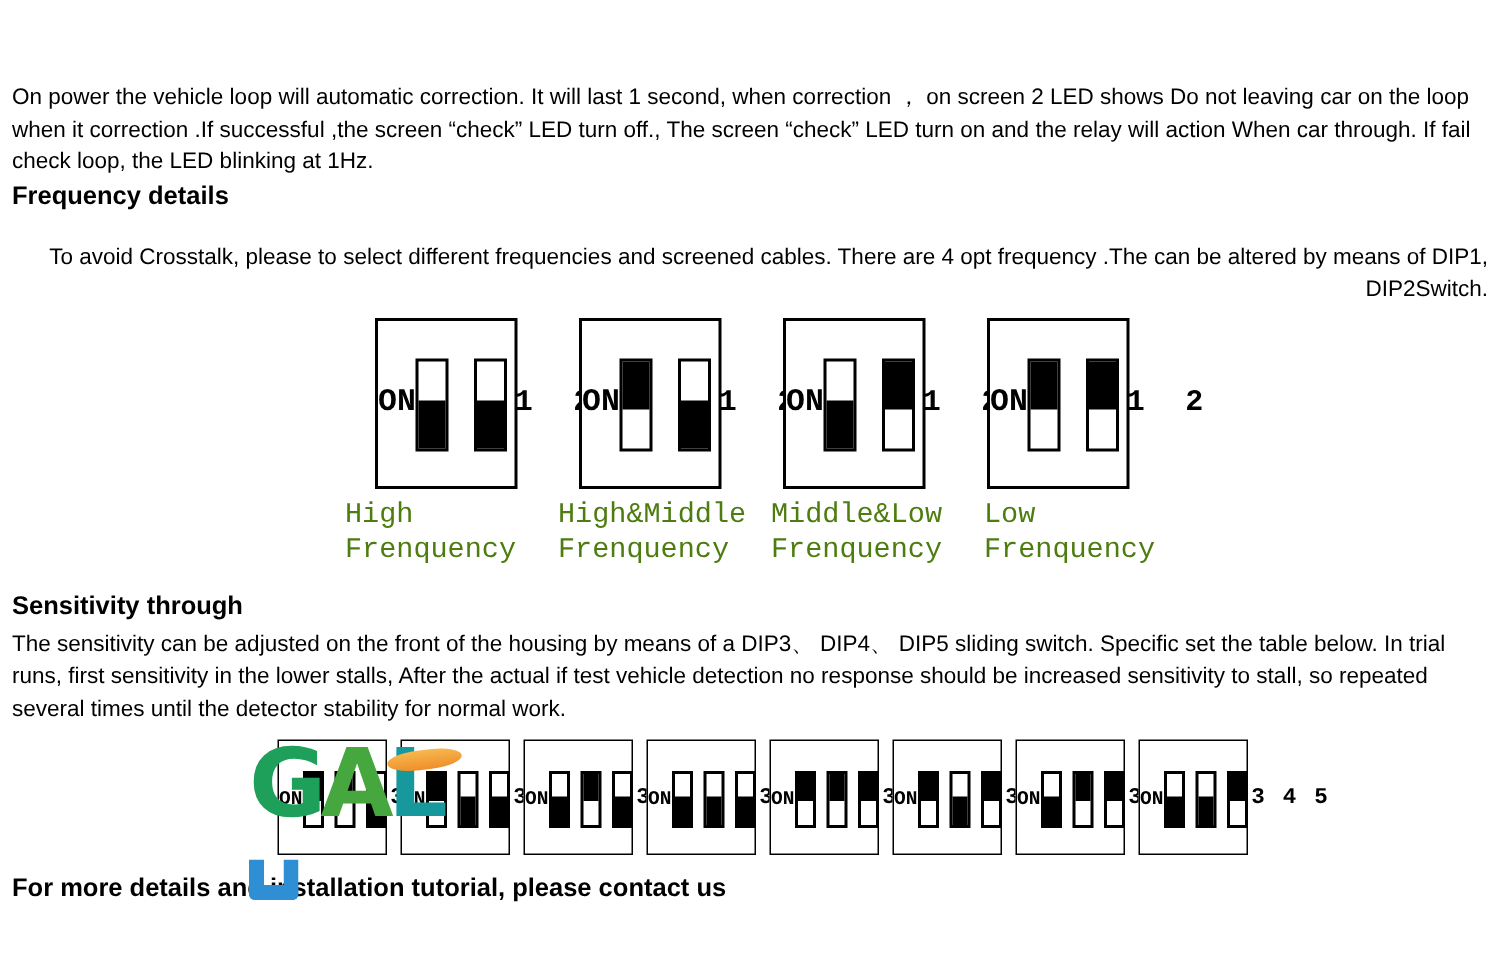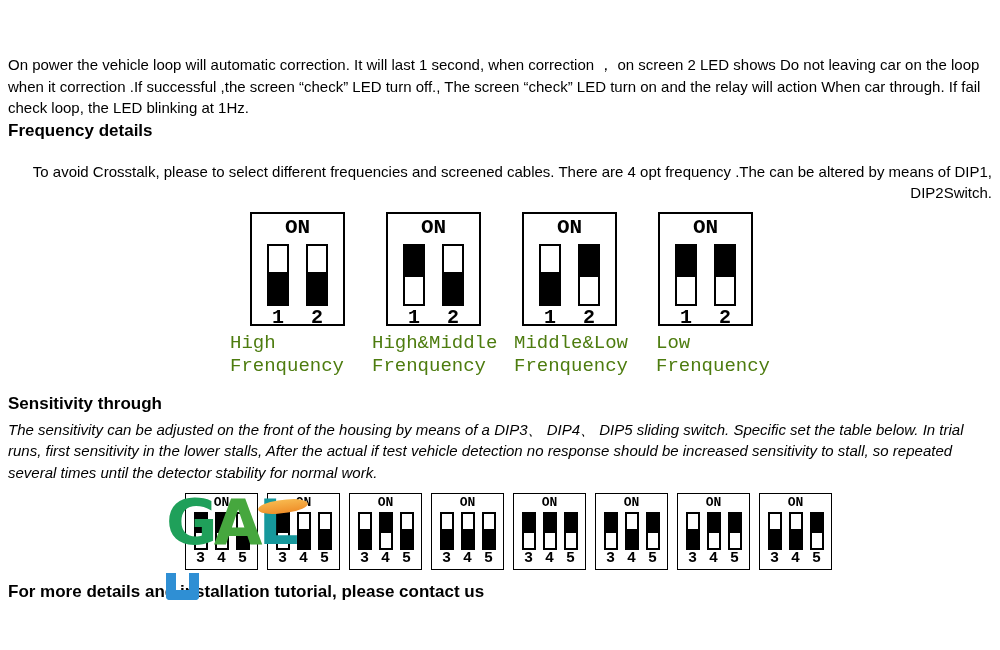--- a/index.html
+++ b/index.html
@@ -4,30 +4,30 @@
 <style>
   html,body{margin:0;padding:0;background:#fff;}
   body{width:1000px;height:650px;font-family:"Liberation Sans",sans-serif;color:#000;overflow:hidden;}
   .page{position:relative;padding:50px 8px 0 8px;box-sizing:border-box;width:1000px;height:650px;}
   .head{font-size:17px;font-weight:bold;margin:0;line-height:20px;}
   .body-text{font-size:15px;line-height:21.5px;margin:0;width:984px;}
   #use-body{margin-top:4px;}
   #freq-head{margin-top:2px;}
   #freq-body{margin-top:20px;text-align:right;}
   #sens-head{margin-top:16px;}
-  #sens-body{margin-top:5px;font-style:italic;}
+  #sens-body{margin-top:5px;}
   #contact-head{margin-top:12px;}
 
   
   .dip-row{display:flex;}
   #freq-row{margin-left:242px;margin-top:8px;gap:41px;}
   #sens-row{margin-left:177px;margin-top:10px;gap:9px;}
 
   .dip-box{background:#fff;border:2px solid #000;box-sizing:border-box;
-           display:flex;flex-direction:column;align-items:center;}
+           display:flex;flex-direction:row;align-items:center;justify-content:space-between;}
   .dip-box.big{width:95px;height:114px;}
   .dip-box.small{width:73px;height:77px;border-width:1px;}
 
   .dip-on{font-family:"Liberation Mono",monospace;font-weight:bold;}
   .big .dip-on{font-size:21px;line-height:26px;margin-top:1px;}
   .small .dip-on{font-size:13px;line-height:15px;margin-top:1px;}
 
   .sliders{display:flex;}
   .big .sliders{gap:17px;margin-top:3px;}
   .small .sliders{gap:7px;margin-top:2px;}

